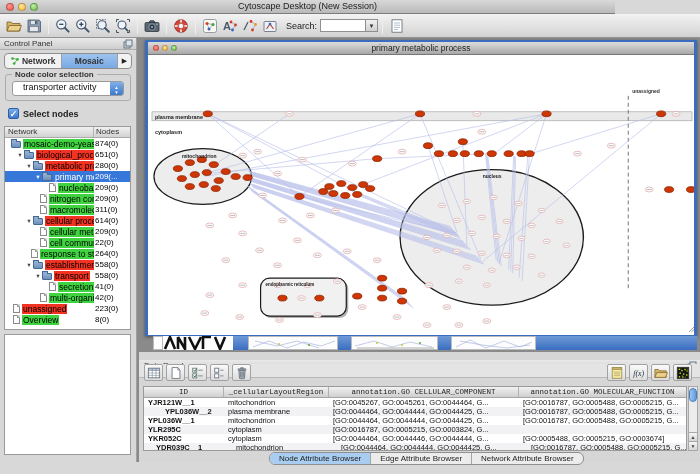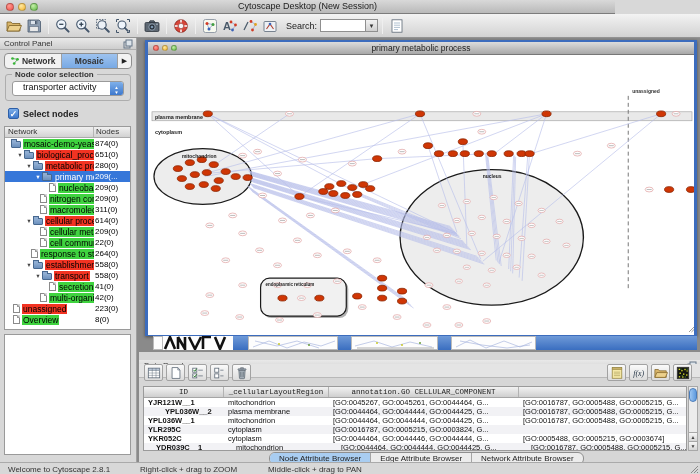--- a/index.html
+++ b/index.html
@@ -938,20 +938,21 @@
                   </svg>
                 </span>
               </span>
             </span>
         </div>
         <div class="dp-table">
           <div class="dp-thead" id="dp-cols">
               <span style="width: 80px;">ID</span>
               <span style="width: 105px;">_cellularLayoutRegion</span>
               <span style="width: 190px;">annotation.GO CELLULAR_COMPONENT</span>
+              <span style="width: 168px;">annotation.GO MOLECULAR_FUNCTION</span>
             </div>
           <div id="dp-rows">
               <div class="dp-row">
                 <span class="c0" style="width: 80px;">YJR121W__1</span>
                 <span class="c1" style="width: 105px;">mitochondrion</span>
                 <span class="c2" style="width: 190px;">[GO:0045267, GO:0045261, GO:0044464, G...</span>
                 <span class="c3" style="width: 168px;">[GO:0016787, GO:0005488, GO:0005215, G...</span>
               </div>
               <div class="dp-row">
                 <span class="c0" style="width: 80px; padding-left: 21px;">YPL036W__2</span>
@@ -992,25 +993,13 @@
         <div class="dp-tabs" id="dp-tabs">
             <div class="dp-tab sel">Node Attribute Browser</div>
             <div class="dp-tab">Edge Attribute Browser</div>
             <div class="dp-tab">Network Attribute Browser</div>
           </div>
       </div>
 
     </div>
   </div>
 
-  <div class="statusbar">
-    <span class="st-left">Welcome to Cytoscape 2.8.1</span>
-    <span class="st-mid">Right-click + drag to ZOOM</span>
-    <span class="st-right">Middle-click + drag to PAN</span>
-    <svg class="grip" viewBox="0 0 9 9">
-      <g stroke="#8a8a8a" stroke-width="1">
-          <line x1="8" y1="1" x2="1" y2="8"></line>
-          <line x1="8" y1="4" x2="4" y2="8"></line>
-          <line x1="8" y1="7" x2="7" y2="8"></line>
-        </g>
-    </svg>
-  </div>
 </div>
 
 </body></html>

